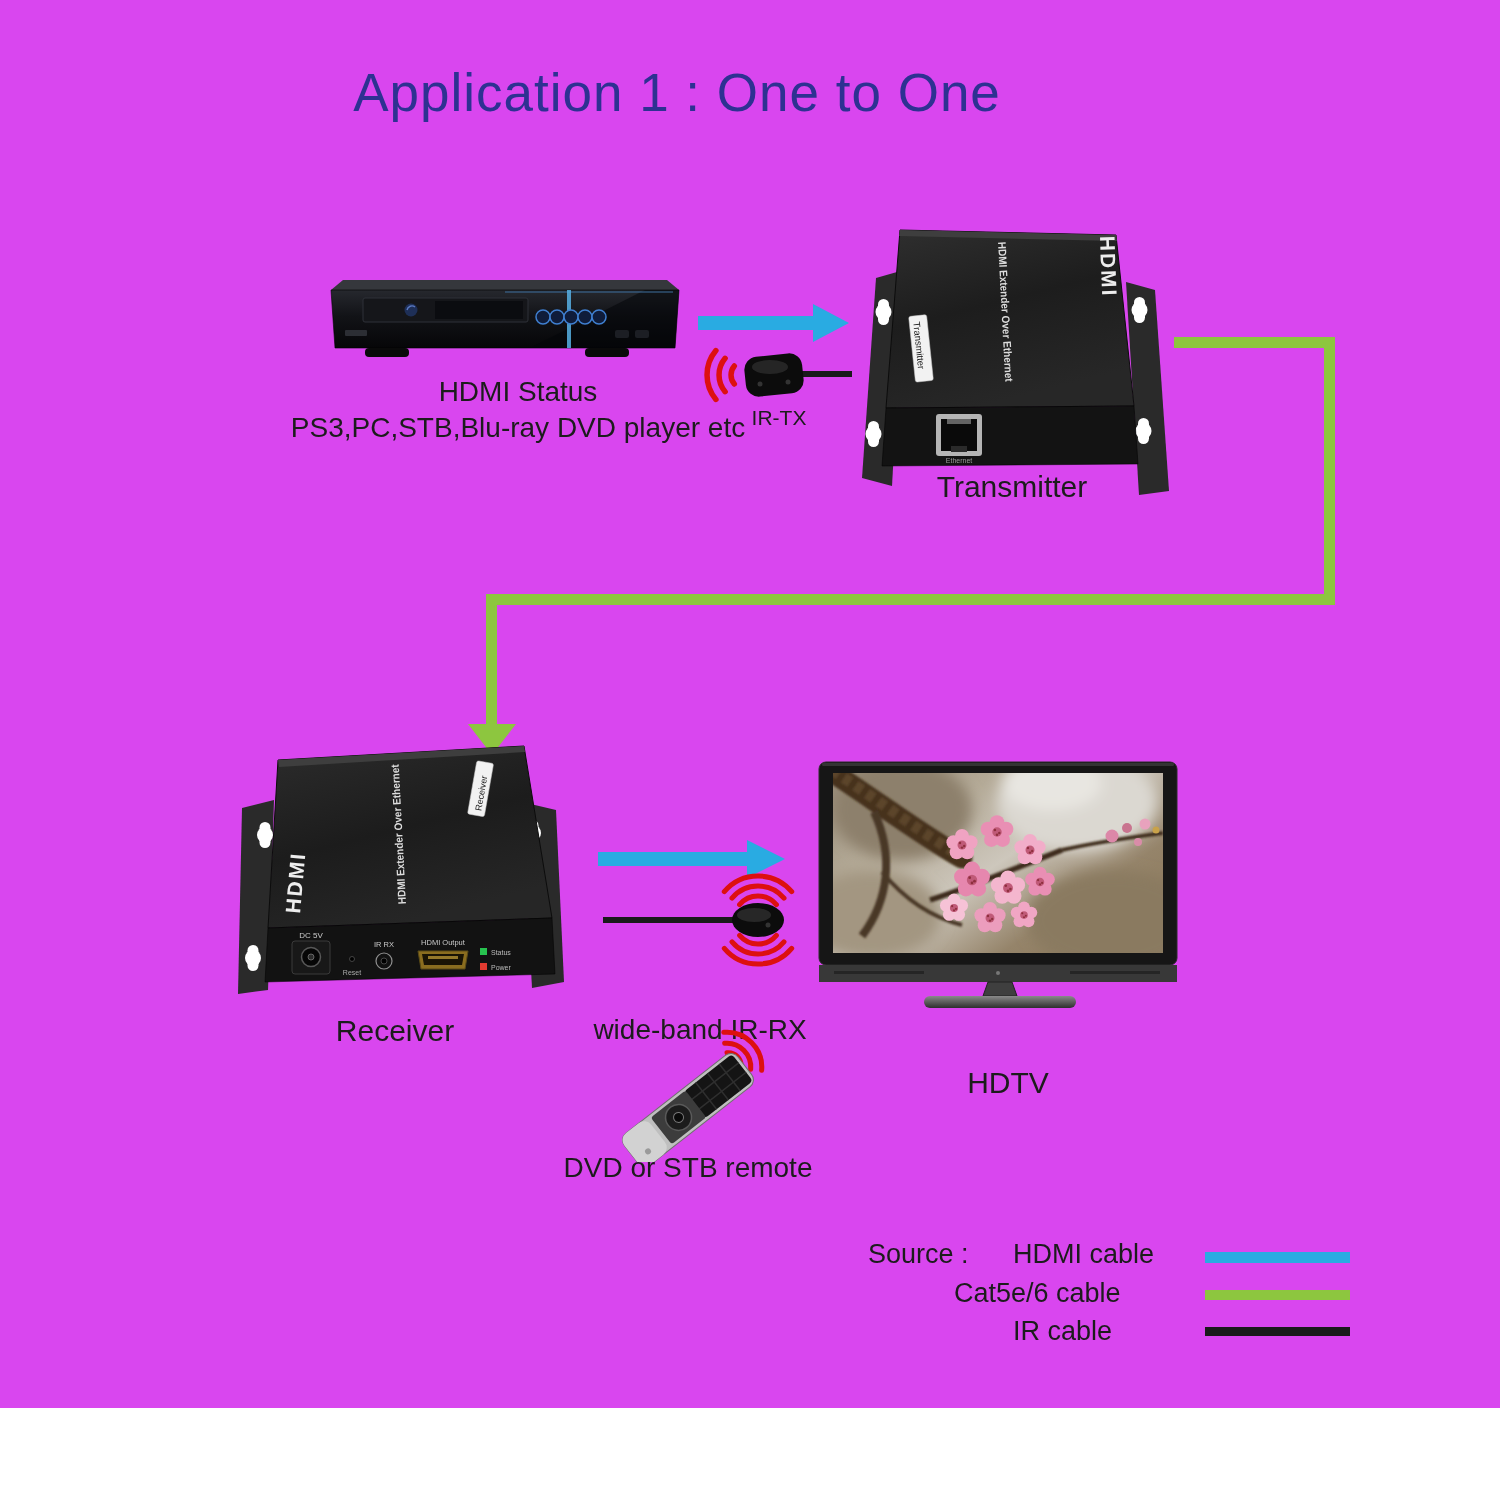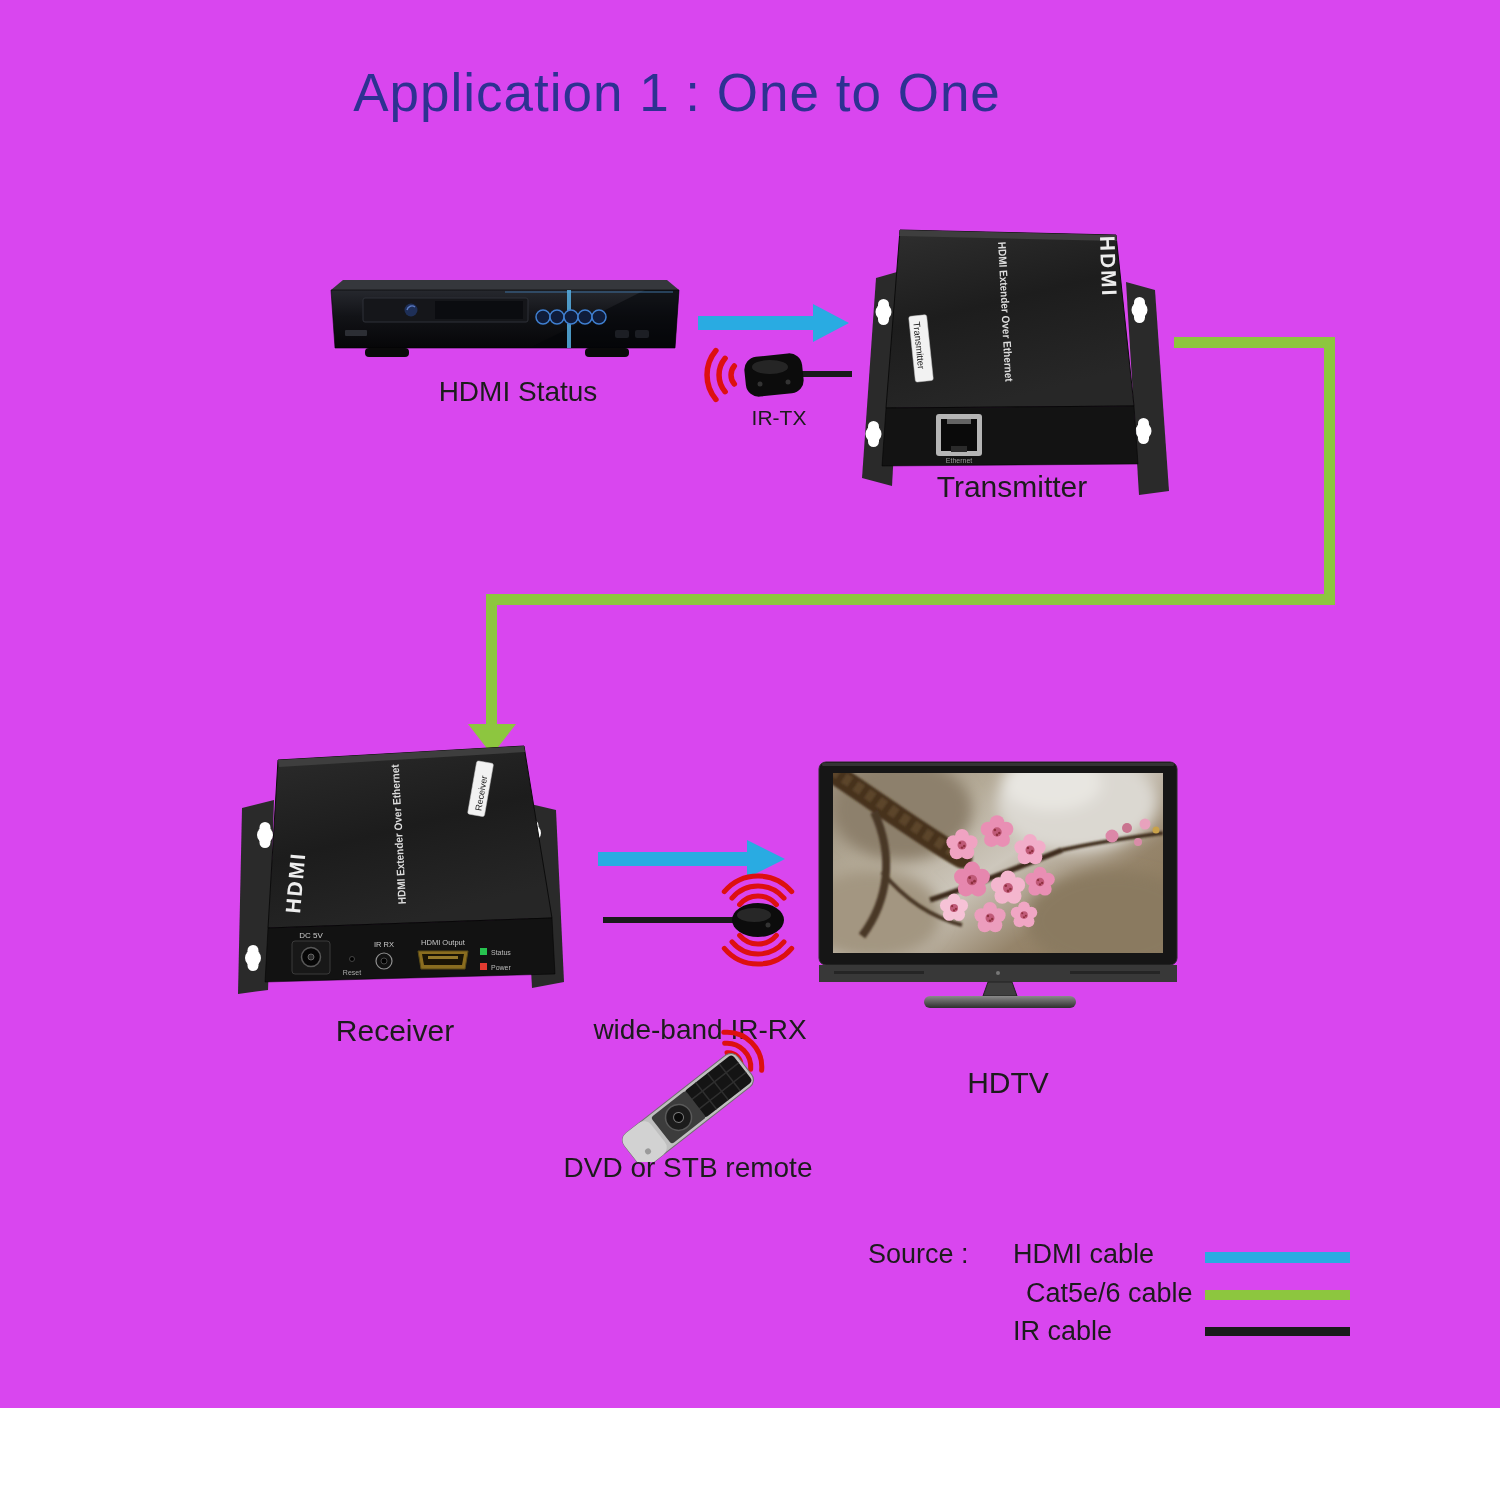--- a/index.html
+++ b/index.html
@@ -55,20 +55,21 @@
     </g>
     <rect x="300" y="58" width="14" height="8" rx="2" fill="#1c1e24"></rect>
     <rect x="320" y="58" width="14" height="8" rx="2" fill="#1c1e24"></rect>
     <rect x="30" y="58" width="22" height="6" rx="1" fill="#2c2e34"></rect>
     <rect x="50" y="76" width="44" height="9" rx="4" fill="#0a0a0a"></rect>
     <rect x="270" y="76" width="44" height="9" rx="4" fill="#0a0a0a"></rect>
   </svg>
 
   <div class="caption srccap" style="left:518px;top:374px;">
     <div>HDMI Status</div>
+    <div>PS3,PC,STB,Blu-ray DVD player etc</div>
   </div>
 
   <svg class="abs" style="left:698px;top:304px;" width="152" height="38" viewBox="0 0 152 38">
     <rect x="0" y="12" width="115" height="14" style="fill: rgb(41, 171, 226);"></rect>
     <polygon points="115,0 151,19 115,38" style="fill: rgb(41, 171, 226);"></polygon>
   </svg>
 
   <svg class="abs" style="left:700px;top:342px;" width="152" height="64" viewBox="0 0 152 64">
     <g stroke="#DD1010" stroke-width="5.5" fill="none" stroke-linecap="round">
       <path d="M34.3,24.0 A14,14 0 0 0 34.3,42.0"></path>
@@ -307,19 +308,19 @@
       <circle cx="-57" cy="8" r="3" fill="#9a9a9a"></circle>
     </g>
   </svg>
   <div class="caption cap28" style="left:688px;top:1152px;">DVD or STB remote</div>
 
   <div class="legend-label" style="left:868px;top:1239px;">Source :</div>
 
   <div class="legend-label" style="left:1013px;top:1239px;">HDMI cable</div>
   <div class="legend-line" style="left: 1205px; top: 1252px; height: 11px; background: rgb(41, 171, 226);"></div>
 
-  <div class="legend-label" style="left:1026px;top:1278px;">Cat5e/6 cable</div>
+  <div class="legend-label" style="left:954px;top:1278px;">Cat5e/6 cable</div>
   <div class="legend-line" style="left: 1205px; top: 1290px; height: 10px; background: rgb(141, 198, 63);"></div>
 
   <div class="legend-label" style="left:1013px;top:1316px;">IR cable</div>
   <div class="legend-line" style="left: 1205px; top: 1327px; height: 9px; background: rgb(26, 26, 26);"></div>
 
 </div>
 
 </body></html>

